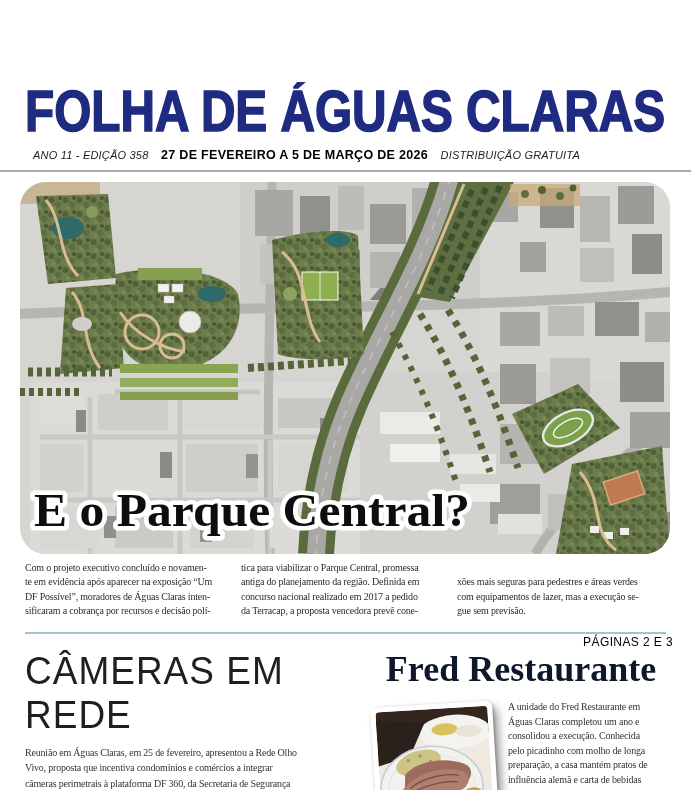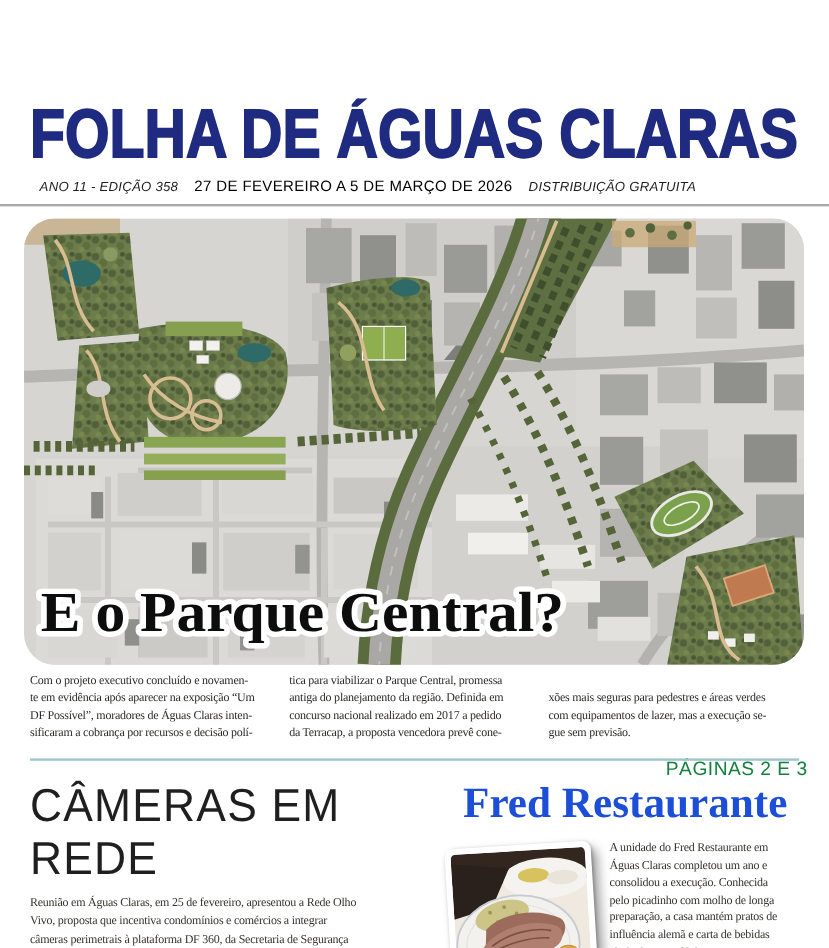--- a/index.html
+++ b/index.html
@@ -4,45 +4,45 @@
 <style>
   html,body{margin:0;padding:0;background:#fff;}
   .page{position:relative;width:691px;height:790px;background:#ffffff;overflow:hidden;
         font-family:"Liberation Serif",serif;margin-top:42px;}
   
   .masthead-svg{position:absolute;left:20px;top:40px;}
   .dateline{position:absolute;left:0;top:106px;width:613px;box-sizing:border-box;
             padding:0 33px;display:flex;justify-content:space-between;align-items:baseline;
             font-family:"Liberation Sans",sans-serif;}
   .dateline .ital{font-style:italic;font-size:11px;color:#1d1d1d;letter-spacing:.2px;}
-  .dateline .strong{font-weight:normal;font-size:12.5px;color:#000;letter-spacing:.3px;}
+  .dateline .strong{font-weight:bold;font-size:12.5px;color:#000;letter-spacing:.3px;}
   .header-rule{position:absolute;left:0;top:128px;width:691px;height:2px;background:#a9a9a9;}
   
   .hero{position:absolute;left:20px;top:140px;width:650px;height:372px;margin:0;}
   .hero svg{display:block;}
   .overlay-headline{font-family:"Liberation Serif",serif;font-weight:bold;font-size:47px;
         fill:#0d0d0d;stroke:#ffffff;stroke-width:9px;paint-order:stroke;stroke-linejoin:round;}
   
   .lead{position:absolute;left:25px;top:519px;width:648px;display:flex;}
   .lead .col{flex:1;font-size:10px;line-height:14.3px;color:#2e2c29;letter-spacing:-.2px;
              white-space:pre-line;margin:0;}
-  .pages-ref{font-family:"Liberation Sans",sans-serif;font-size:16px;color:#15803d;
+  .pages-ref{font-family:"Liberation Sans",sans-serif;font-size:12px;color:#000000;
              letter-spacing:.4px;}
   .col3-pages{text-align:right;margin-top:3px;}
   .teal-divider{position:absolute;left:25px;top:590px;width:641px;height:2px;background:#9fc6cc;}
   
   .story-left{position:absolute;left:25px;top:608px;width:334px;}
   .story-left h2{margin:0 0 11px 0;font-family:"Liberation Sans",sans-serif;font-weight:400;
         font-size:37px;color:#1f1f1f;letter-spacing:1px;transform:scaleY(1.04);transform-origin:left top;}
   .story-body{font-size:10px;line-height:15.3px;color:#37342f;letter-spacing:-.2px;
               white-space:pre-line;margin:0;}
   
   .story-right{position:absolute;left:372px;top:606px;width:298px;}
   .story-right h2{margin:0 0 10px 0;text-align:center;font-family:"Liberation Serif",serif;
-        font-weight:bold;font-size:36px;color:#1d4ed8;letter-spacing:0;}
+        font-weight:bold;font-size:36px;color:#0f172a;letter-spacing:0;}
   .media-row{display:flex;align-items:flex-start;}
   .polaroid{width:112px;background:#fff;padding:5px 5px 7px 5px;border-radius:7px;
         box-shadow:5px 6px 9px rgba(0,0,0,.38), 1px 1px 3px rgba(0,0,0,.25);
         transform:rotate(-3.5deg);margin:4px 2px 0 2px;flex:none;}
   .polaroid svg{display:block;border-radius:4px;}
   .restaurant-text{margin-left:10px;width:170px;}
   .restaurant-text .story-body{line-height:14.6px;}
   .bottom-edge{position:absolute;left:0;top:777px;width:691px;height:13px;background:#eef0f0;}
 </style>
 </head>

